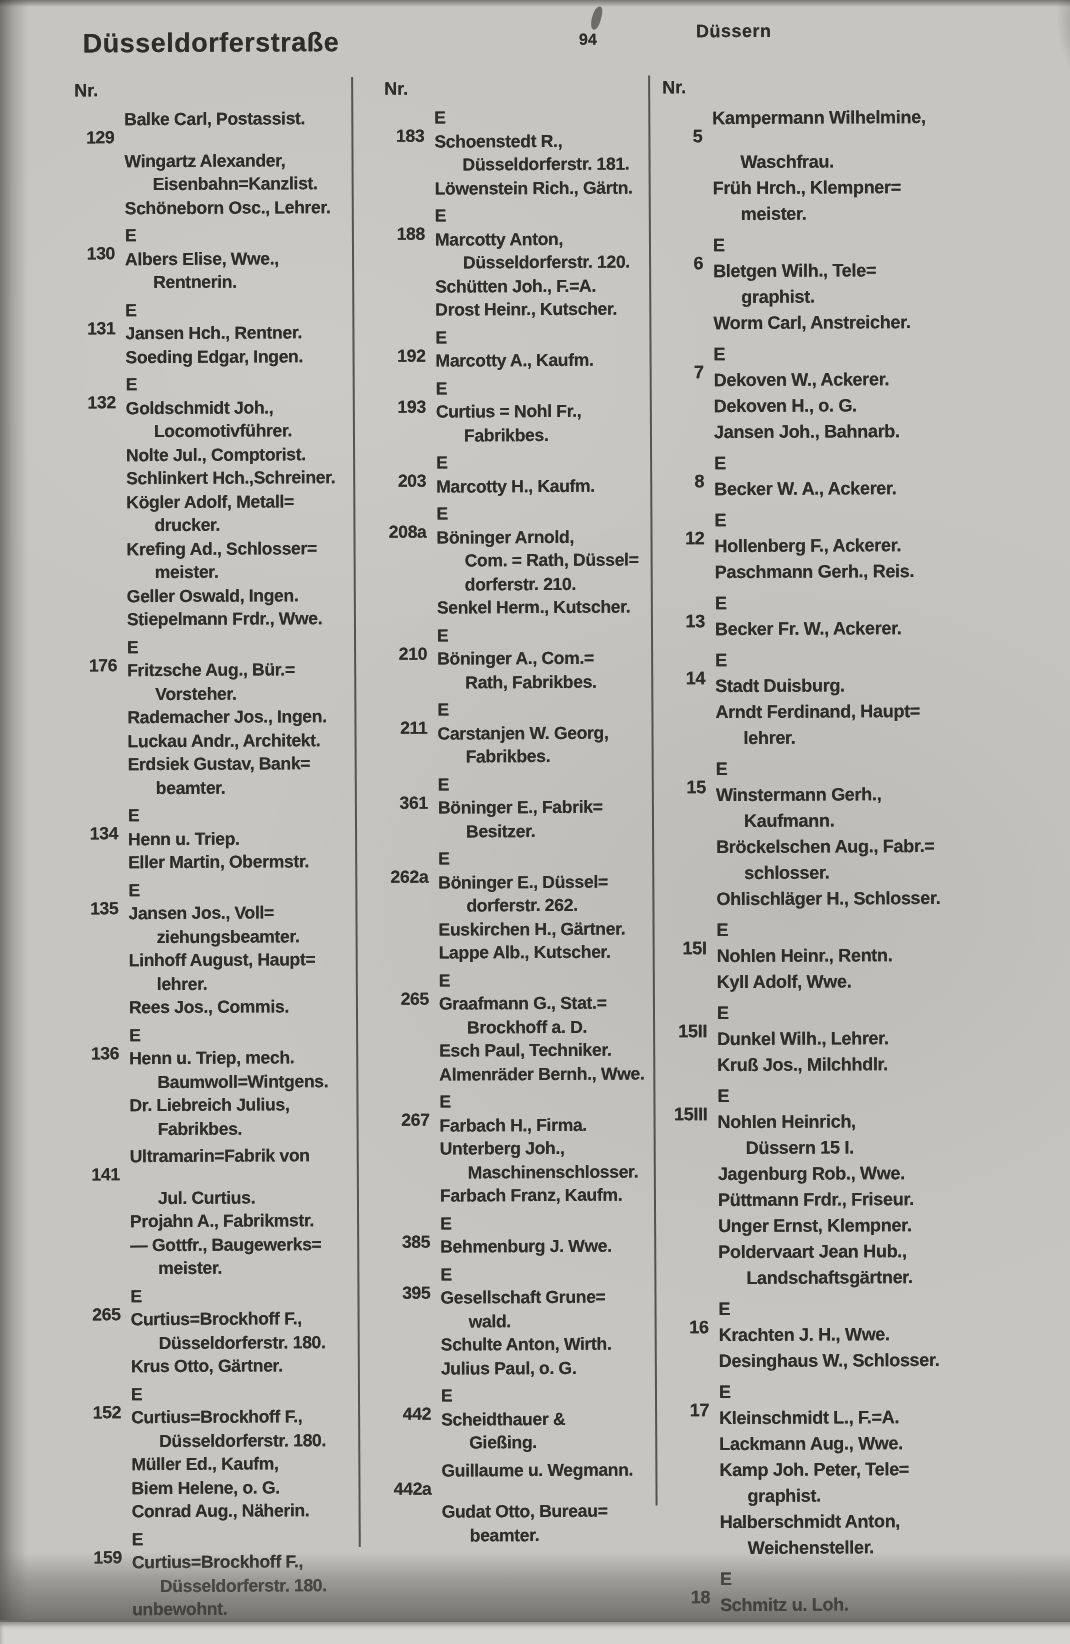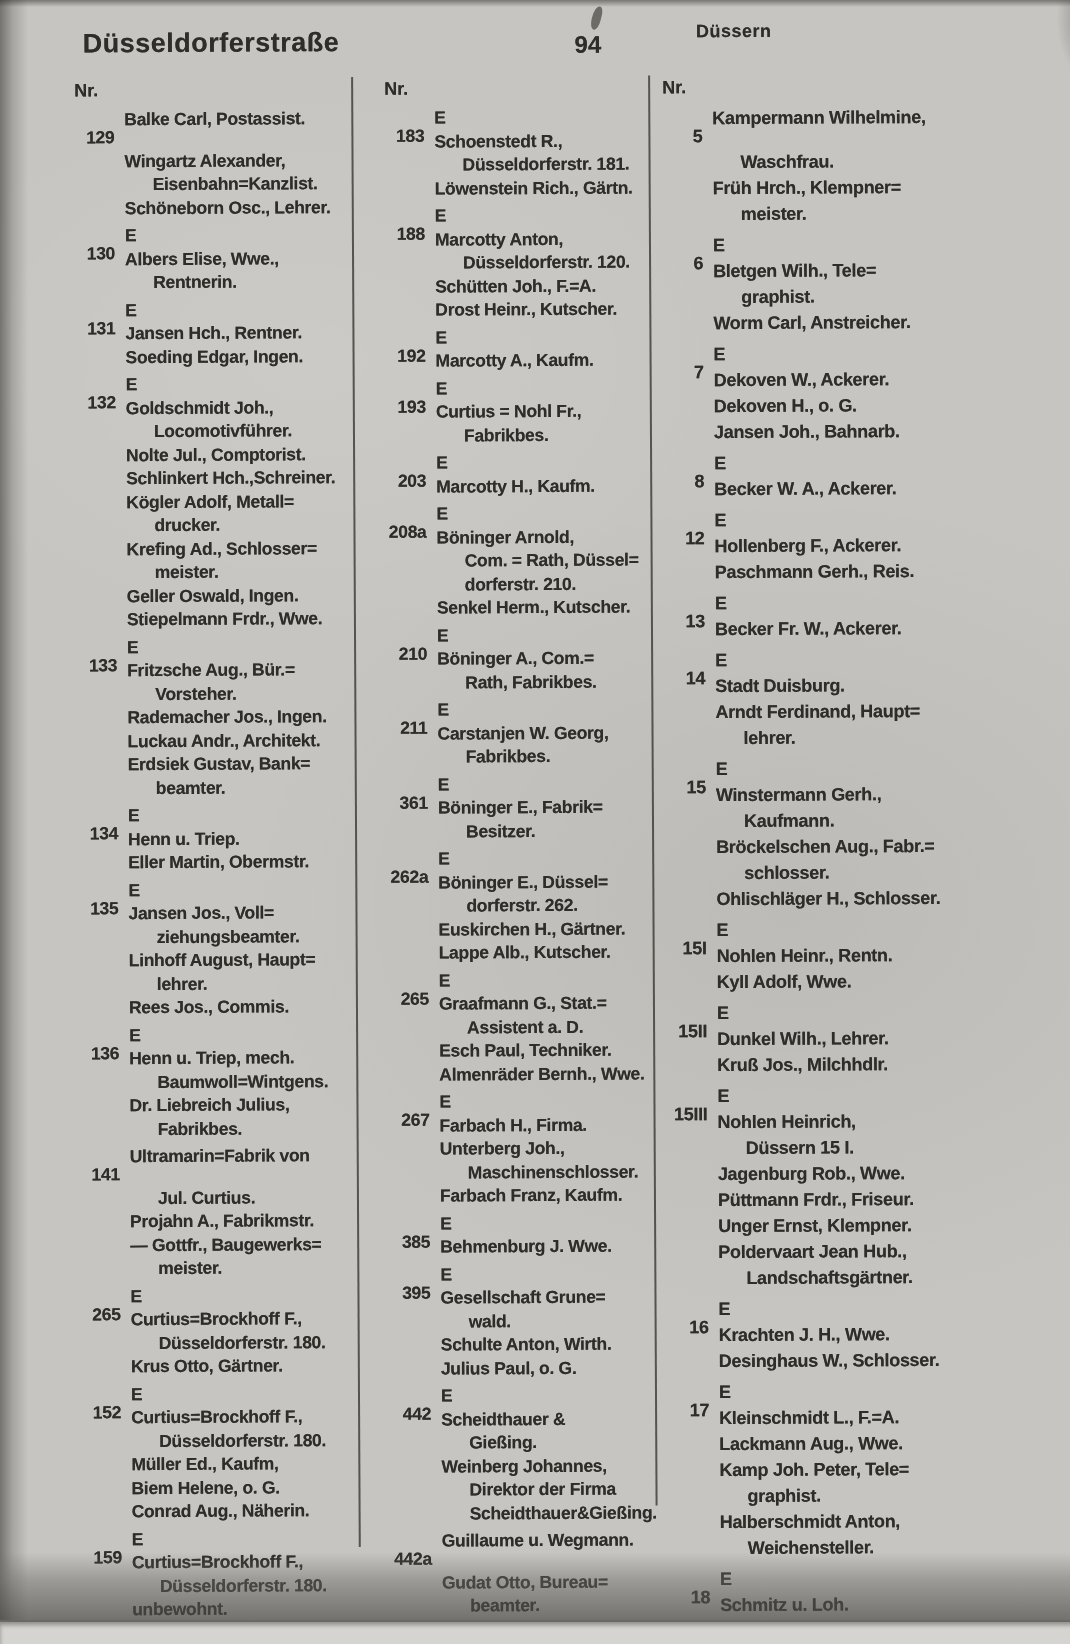--- a/index.html
+++ b/index.html
@@ -10,21 +10,21 @@
       radial-gradient(ellipse 740px 560px at 72% 55%, rgba(0,0,0,.05), transparent 75%),
       #c6c5c1;
     font-family:Liberation Sans, sans-serif;
     font-weight:700;color:#2e2d28;padding-left:27px;
   }
   .content{position:absolute;inset:0;transform:rotate(-0.3deg);}
   .txt{text-shadow:0 0 .5px rgba(46,45,40,.65);}
 
   
   .hdr-left{position:absolute;left:78px;top:26px;width:274px;text-align:center;font-size:27px;letter-spacing:.5px;}
-  .hdr-num{position:absolute;left:540px;top:31px;width:104px;text-align:center;font-size:24px;}
+  .hdr-num{position:absolute;left:540px;top:31px;width:104px;text-align:center;font-size:16px;}
   .hdr-right{position:absolute;left:700px;top:22px;font-size:18px;letter-spacing:.5px;}
 
   
   .rule{position:absolute;width:2px;background:#413f3a;opacity:.85;}
   #rule1{left:355px;top:76px;height:1470px;}
   #rule2{left:652px;top:76px;height:1430px;}
 
   
   .col{position:absolute;top:76px;}
   #col1{left:78px;width:276px;}
@@ -124,21 +124,21 @@
           <div class="line cont">meister.</div>
         </div>
         <div class="item">
           <div class="line subfirst">Geller Oswald, Ingen.</div>
         </div>
         <div class="item">
           <div class="line subfirst">Stiepelmann Frdr., Wwe.</div>
         </div>
         <div class="item numbered">
           <div class="line first">
-            <div class="num">133</div>
+            <div class="num">176</div>
             <div class="body"><div class="e">E</div>Fritzsche Aug., Bür.=</div>
           </div>
           <div class="line cont">Vorsteher.</div>
         </div>
         <div class="item">
           <div class="line subfirst">Rademacher Jos., Ingen.</div>
         </div>
         <div class="item">
           <div class="line subfirst">Luckau Andr., Architekt.</div>
         </div>
@@ -325,21 +325,21 @@
           <div class="line subfirst">Euskirchen H., Gärtner.</div>
         </div>
         <div class="item">
           <div class="line subfirst">Lappe Alb., Kutscher.</div>
         </div>
         <div class="item numbered">
           <div class="line first">
             <div class="num">265</div>
             <div class="body"><div class="e">E</div>Graafmann G., Stat.=</div>
           </div>
-          <div class="line cont">Assistent a. D.</div>
+          <div class="line cont">Brockhoff a. D.</div>
         </div>
         <div class="item">
           <div class="line subfirst">Esch Paul, Techniker.</div>
         </div>
         <div class="item">
           <div class="line subfirst">Almenräder Bernh., Wwe.</div>
         </div>
         <div class="item numbered">
           <div class="line first">
             <div class="num">267</div>
@@ -371,25 +371,20 @@
         </div>
         <div class="item">
           <div class="line subfirst">Julius Paul, o. G.</div>
         </div>
         <div class="item numbered">
           <div class="line first">
             <div class="num">442</div>
             <div class="body"><div class="e">E</div>Scheidthauer &amp;</div>
           </div>
           <div class="line cont">Gießing.</div>
-        </div>
-        <div class="item">
-          <div class="line subfirst">Weinberg Johannes,</div>
-          <div class="line cont">Direktor der Firma</div>
-          <div class="line cont">Scheidthauer&amp;Gießing.</div>
         </div>
         <div class="item numbered">
           <div class="line first">
             <div class="num">442a</div>
             <div class="body">Guillaume u. Wegmann.</div>
           </div>
         </div>
         <div class="item">
           <div class="line subfirst">Gudat Otto, Bureau=</div>
           <div class="line cont">beamter.</div>

